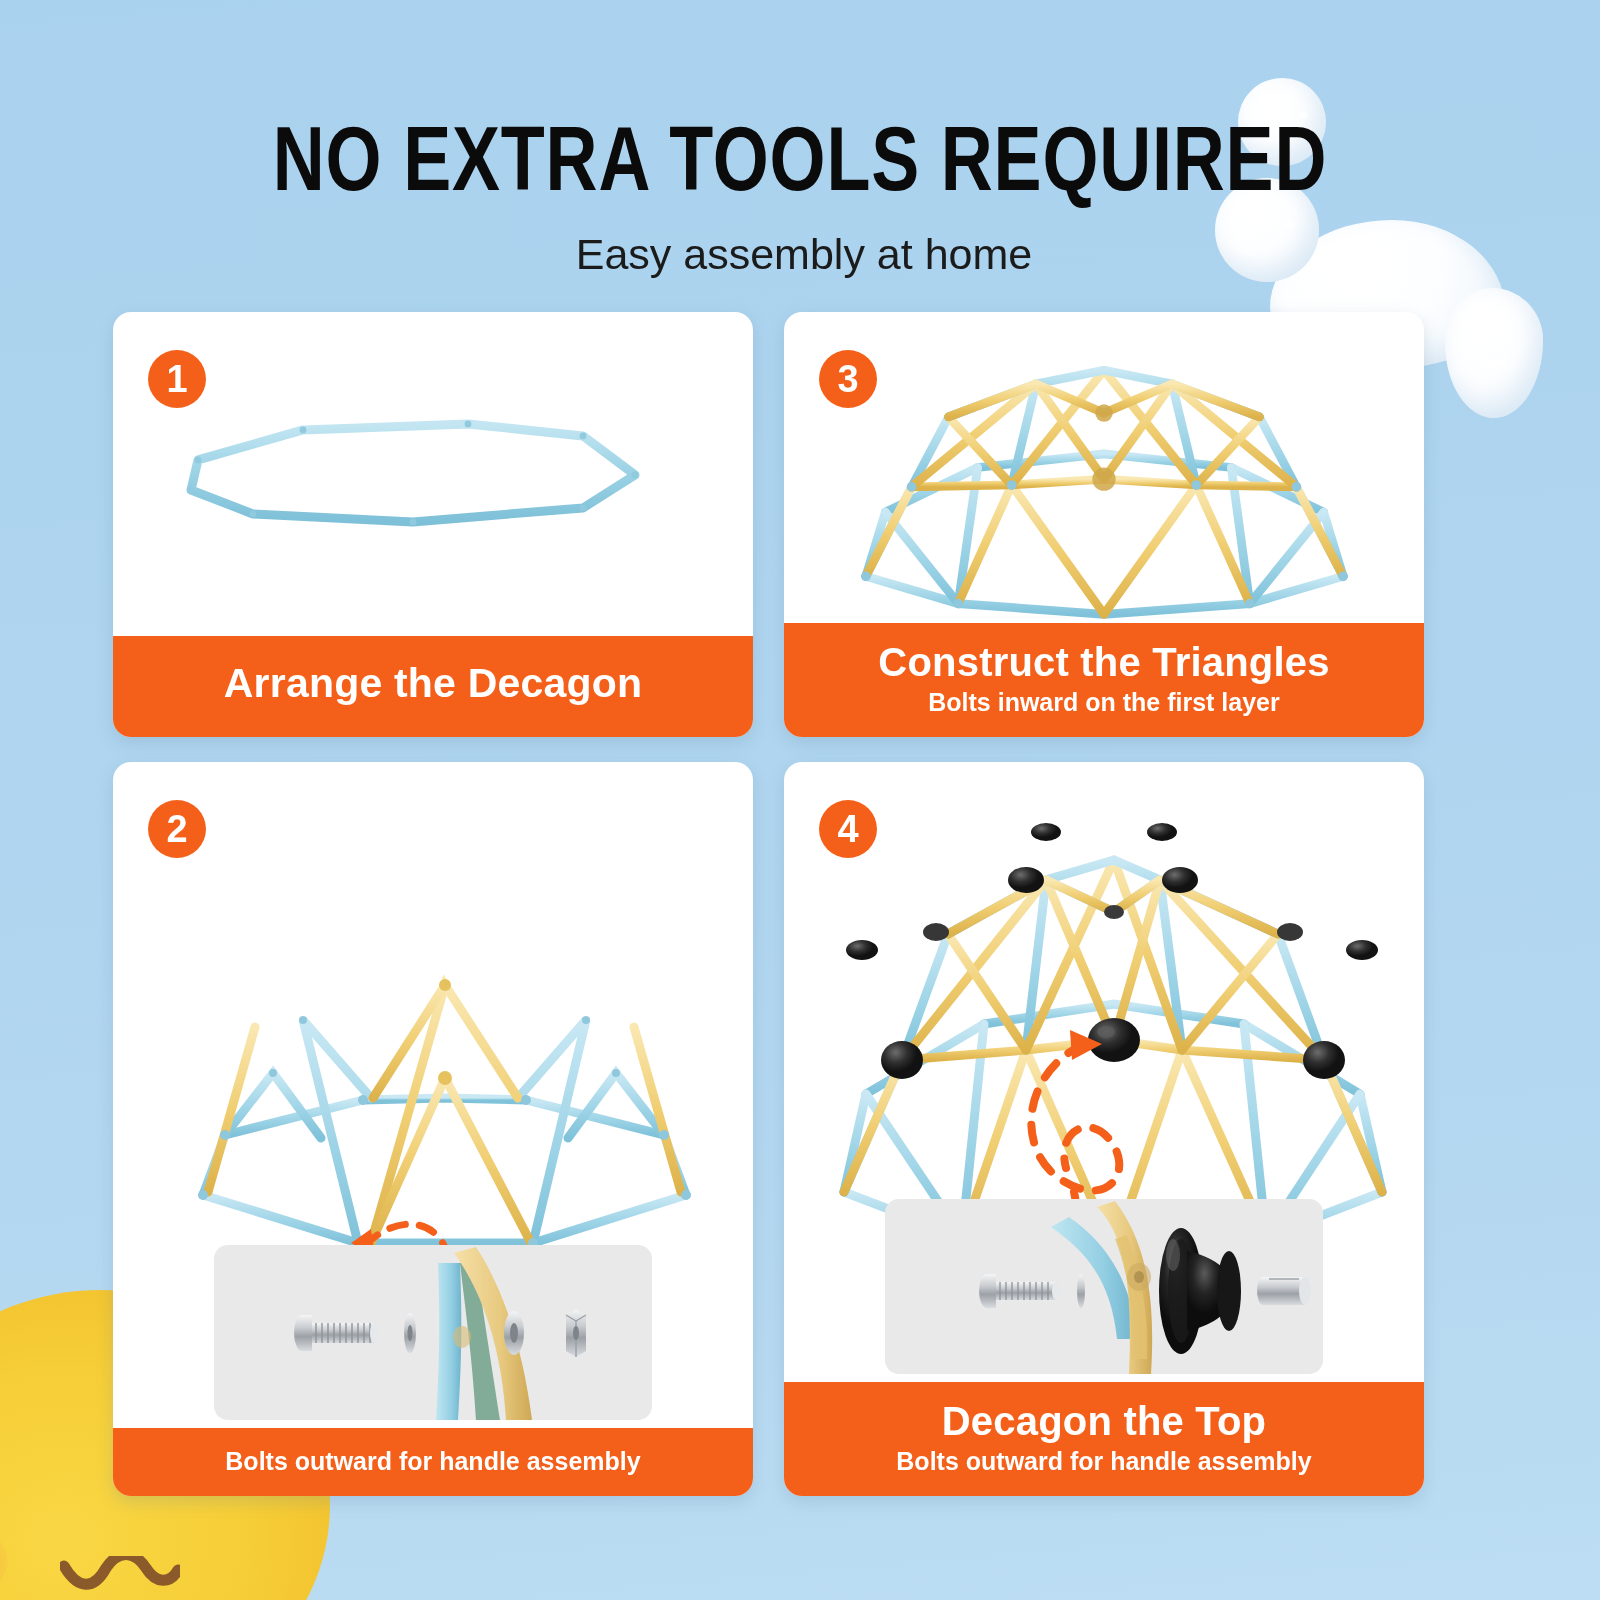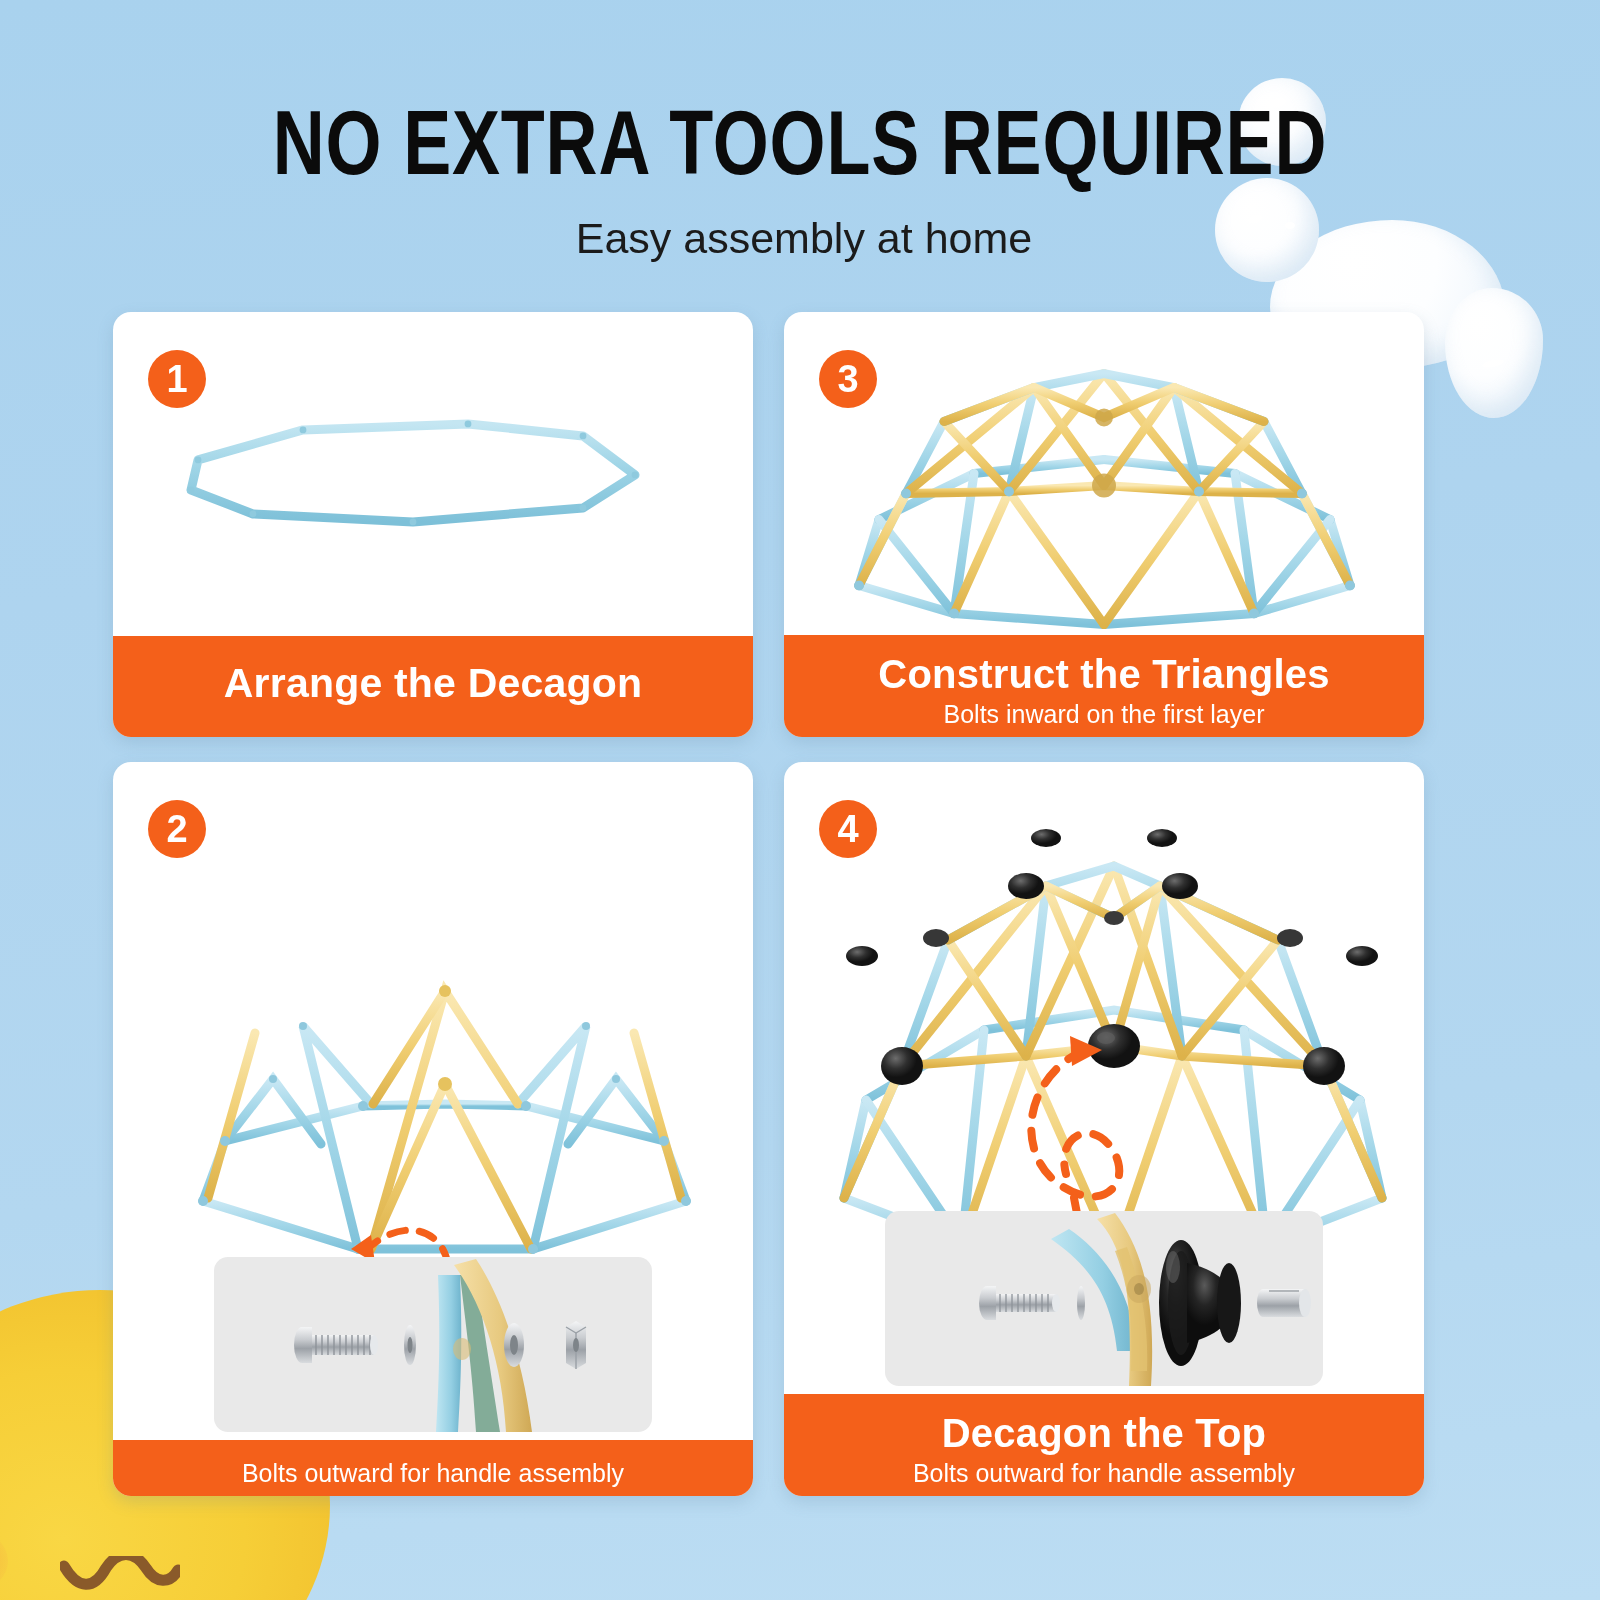--- a/index.html
+++ b/index.html
@@ -39,21 +39,21 @@
     position:absolute; left:18px; bottom:120px; width:120px; height:78px; border-radius:50%;
     background:radial-gradient(ellipse at center,rgba(243,139,60,.62) 0%,rgba(243,150,70,.25) 55%,rgba(243,160,80,0) 80%);
   }
   .chick .mouth {
     position:absolute; left:190px; bottom:130px; width:120px; height:34px;
   }
   .pebble { position:absolute; background:#f6ce37; border-radius:26px; }
   .pebble.p1 { left:180px; bottom:330px; width:46px; height:78px; transform:rotate(4deg); }
 
   
-  .header { position:absolute; top:0; left:0; right:0; text-align:center; }
+  .header { position:absolute; top:16px; left:0; right:0; text-align:center; }
   .main-title {
     margin-top:98px;
     font-family:"Liberation Sans", sans-serif;
     font-weight:bold;
     font-size:90px;
     letter-spacing:1px;
     color:#0b0b0b;
     transform:scaleX(.80);
     transform-origin:center;
     line-height:1.0;
@@ -87,24 +87,24 @@
   .badge {
     position:absolute; left:35px; top:38px;
     width:58px; height:58px; border-radius:50%;
     background:#f4601a; color:#fff;
     font-size:38px; font-weight:bold;
     display:flex; align-items:center; justify-content:center;
     line-height:1;
   }
   .band {
     background:#f4601a; color:#fff; text-align:center;
-    padding:16px 10px 8px;
+    padding:16px 10px 20px;
   }
   .band-title { font-size:40px; font-weight:bold; letter-spacing:.2px; line-height:1.15; }
-  .band-sub   { font-size:25px; font-weight:400; margin-top:2px; line-height:1.2; }
+  .band-sub   { font-size:25px; font-weight:700; margin-top:2px; line-height:1.2; }
   .card-1 .band { padding:24px 10px 30px; }
   .card-1 .band-title { font-size:41px;text-align:center; }
 
   .art { position:absolute; inset:0; }
   .art svg { width:100%; height:100%; display:block; }
 
   
   .inset {
     position:absolute; left:101px; bottom:8px; width:438px; height:175px;
     background:#e9e9e9; border-radius:14px; overflow:hidden;

